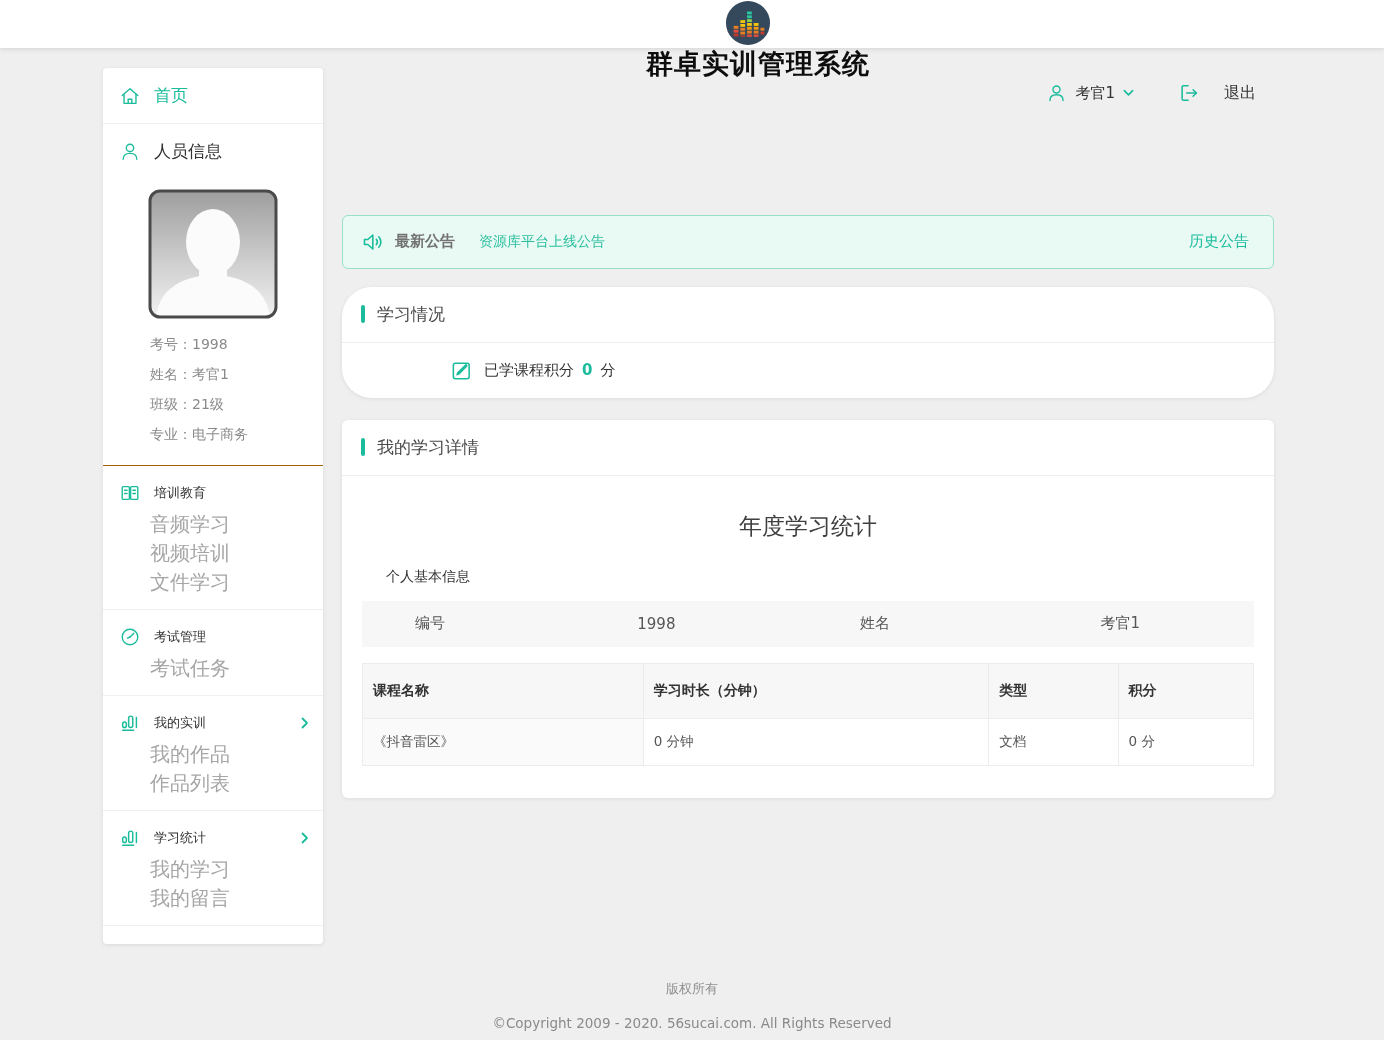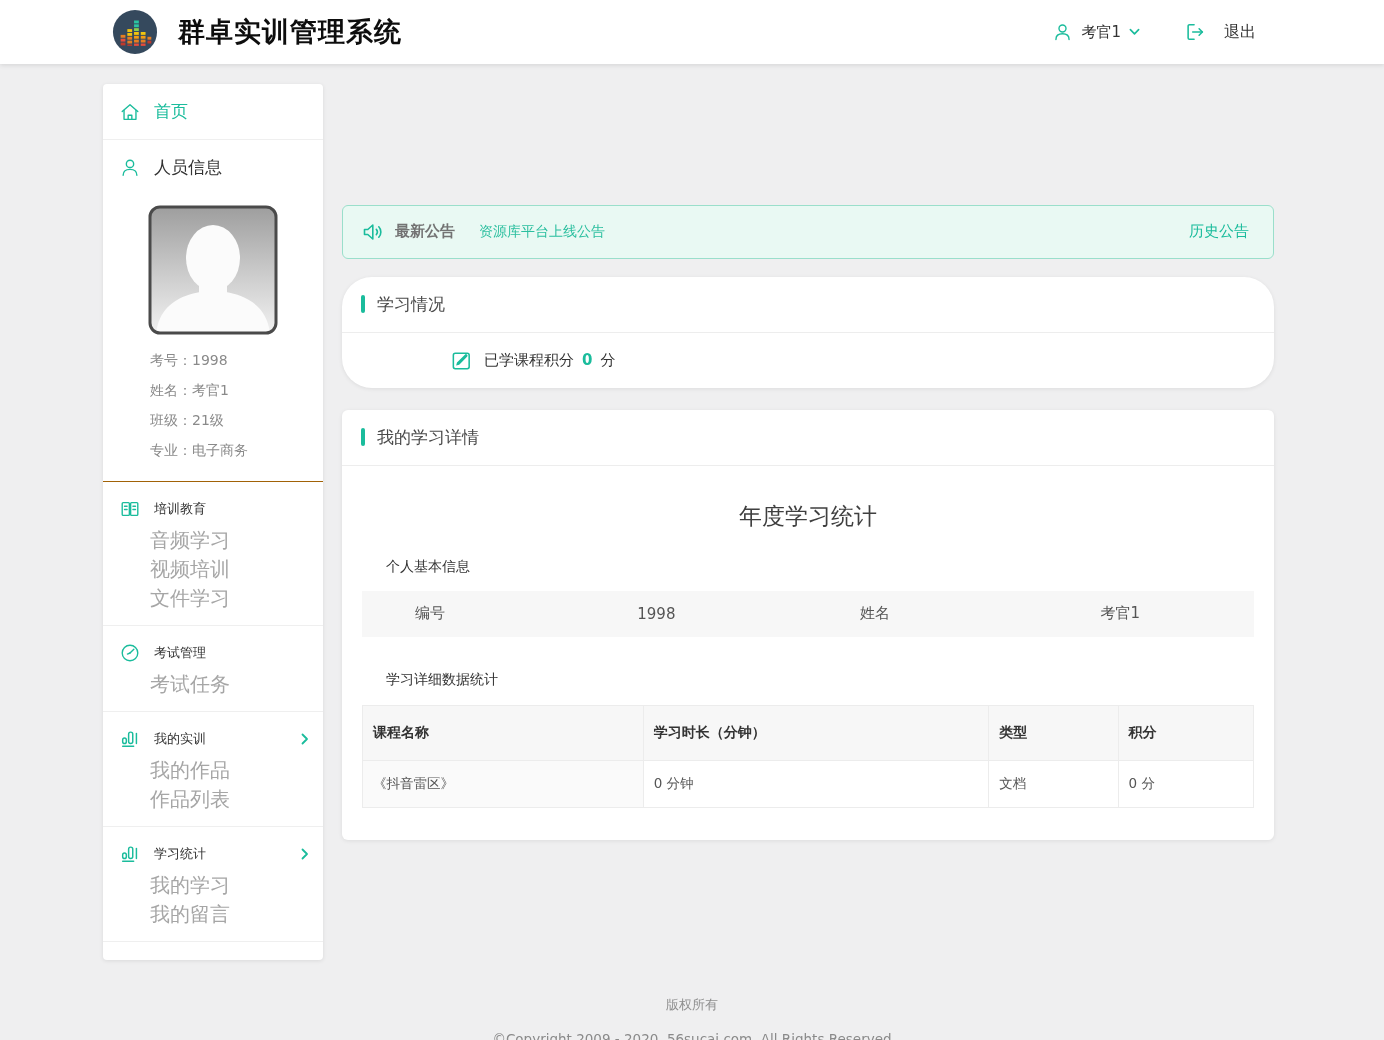--- a/index.html
+++ b/index.html
@@ -7,32 +7,32 @@
   body {
     background:#efeff0;
     font-family:"DejaVu Sans","Liberation Sans",sans-serif;
     overflow:hidden;
     color:#333;
   }
   svg { display:block; }
 
   
   .topbar {
-    height:64px; background:#fff; display:flex; align-items:center;
+    height:48px; background:#fff; display:flex; align-items:center;
     padding-left:112px; box-shadow:0 1px 5px rgba(0,0,0,.12);
-    position:relative; z-index:5;
+    position:relative; z-index:5;flex-direction:column;
   }
   .app-title {
     font-family:"Liberation Serif","DejaVu Serif",serif;
     font-size:27px; font-weight:700; color:#0d0d0d;
     margin-left:20px; letter-spacing:1px;
   }
   .topbar-right { margin-left:auto; display:flex; align-items:center; padding-right:128px; gap:44px; }
   .user-menu { display:flex; align-items:center; gap:8px; cursor:pointer; font-size:15px; color:#333; }
-  .logout-btn { display:flex; align-items:center; gap:18px; cursor:pointer; font-size:16px; color:#333; }
+  .logout-btn { display:flex; align-items:center; gap:24px; cursor:pointer; font-size:16px; color:#333; }
 
   
   .layout { display:flex; align-items:center; padding:20px 110px 0 103px; }
 
   
   .sidebar {
     width:220px; min-height:863px; background:#fff; border-radius:4px;
     box-shadow:0 1px 4px rgba(0,0,0,.09); padding-bottom:18px;
   }
   .side-item {
@@ -339,21 +339,20 @@
         <h2 class="stats-title">年度学习统计</h2>
 
         <div class="sec-label">个人基本信息</div>
         <div class="info-band">
           <div class="cell">编号</div>
           <div class="cell">1998</div>
           <div class="cell">姓名</div>
           <div class="cell">考官1</div>
         </div>
 
-        <div class="sec-label second">学习详细数据统计</div>
         <table class="stats">
           <colgroup>
               <col class="col-1">
               <col class="col-2">
               <col class="col-3">
               <col class="col-4">
             </colgroup>
           <thead>
             <tr>
               <th>课程名称</th>

